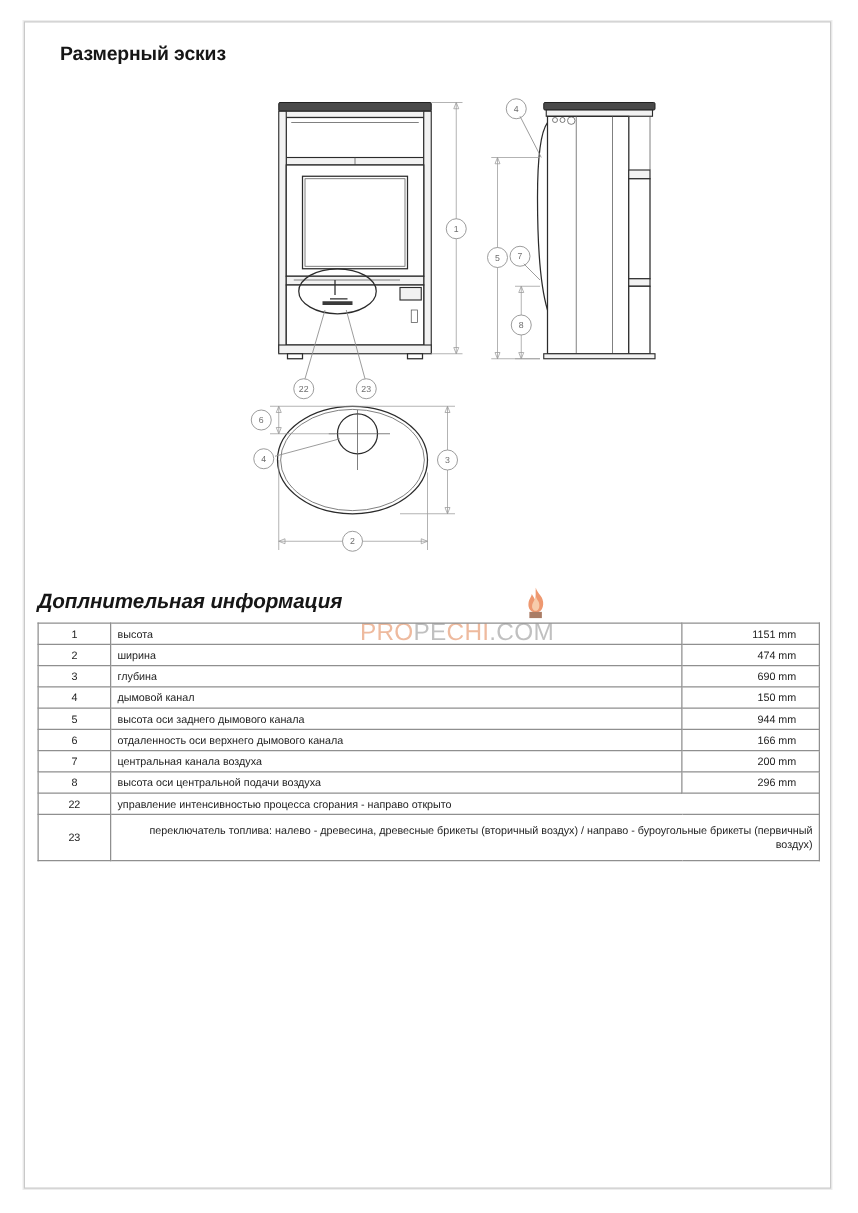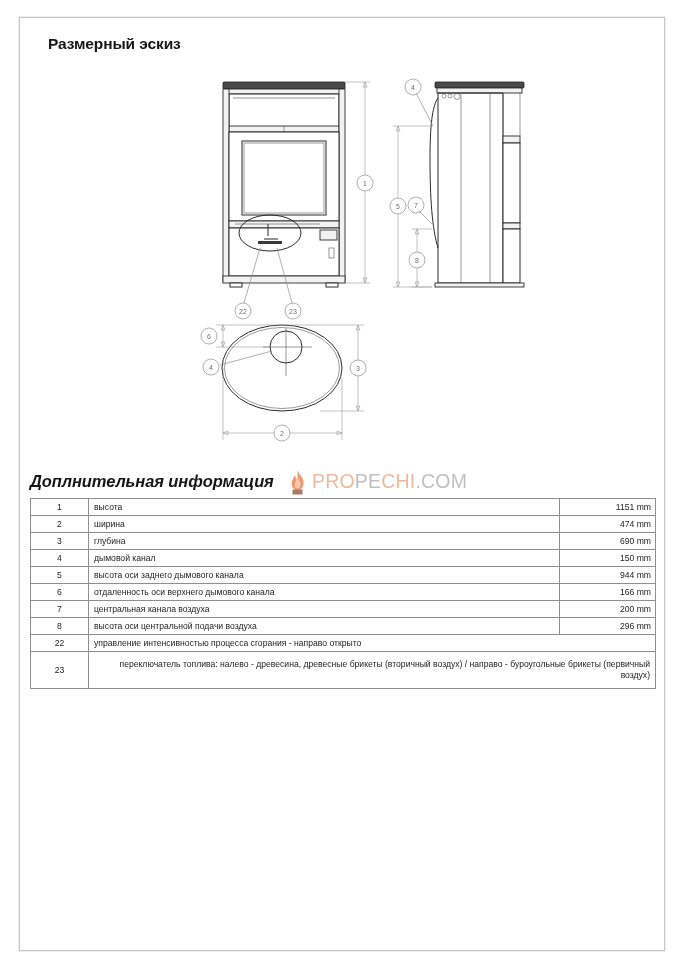--- a/index.html
+++ b/index.html
@@ -36,23 +36,24 @@
   #title-sketch { left: 4px; top: 17px; margin-left: 24px; }
   #title-info   { left: 10px; top: 454px; font-size: 16.5px; font-style: italic; }
 
   
   #watermark {
     position: absolute;
     left: 268px;
     top: 452px;
     height: 30px;
     display: flex;
-    align-items: flex-start;
+    align-items: flex-end;
     opacity: 0.72;
     pointer-events: none;
+    flex-direction: column;
   }
   #wm-flame {
     width: 19px; height: 25px;
     position: relative;
     margin-right: 5px;
   }
   #wm-flame svg { display:block; }
   #wm-text {
     font-size: 19.5px;
     letter-spacing: 0.2px;
@@ -91,21 +92,21 @@
   #spec-table td.c-num {
     width: 47px;
     text-align: center;
   }
   #spec-table td.c-name {
     text-align: left;
   }
   #spec-table td.c-val {
     width: 86px;
     text-align: right;
-    padding-right: 4px;
+    padding-right: 18px;
     white-space: nowrap;
   }
   #spec-table tr.tall td { height: 30px; }
   #spec-table td.c-name.wrap { white-space: normal; padding: 3px 5px; text-align: right; }
 </style>
 </head>
 <body>
 
 <div id="page">
 

